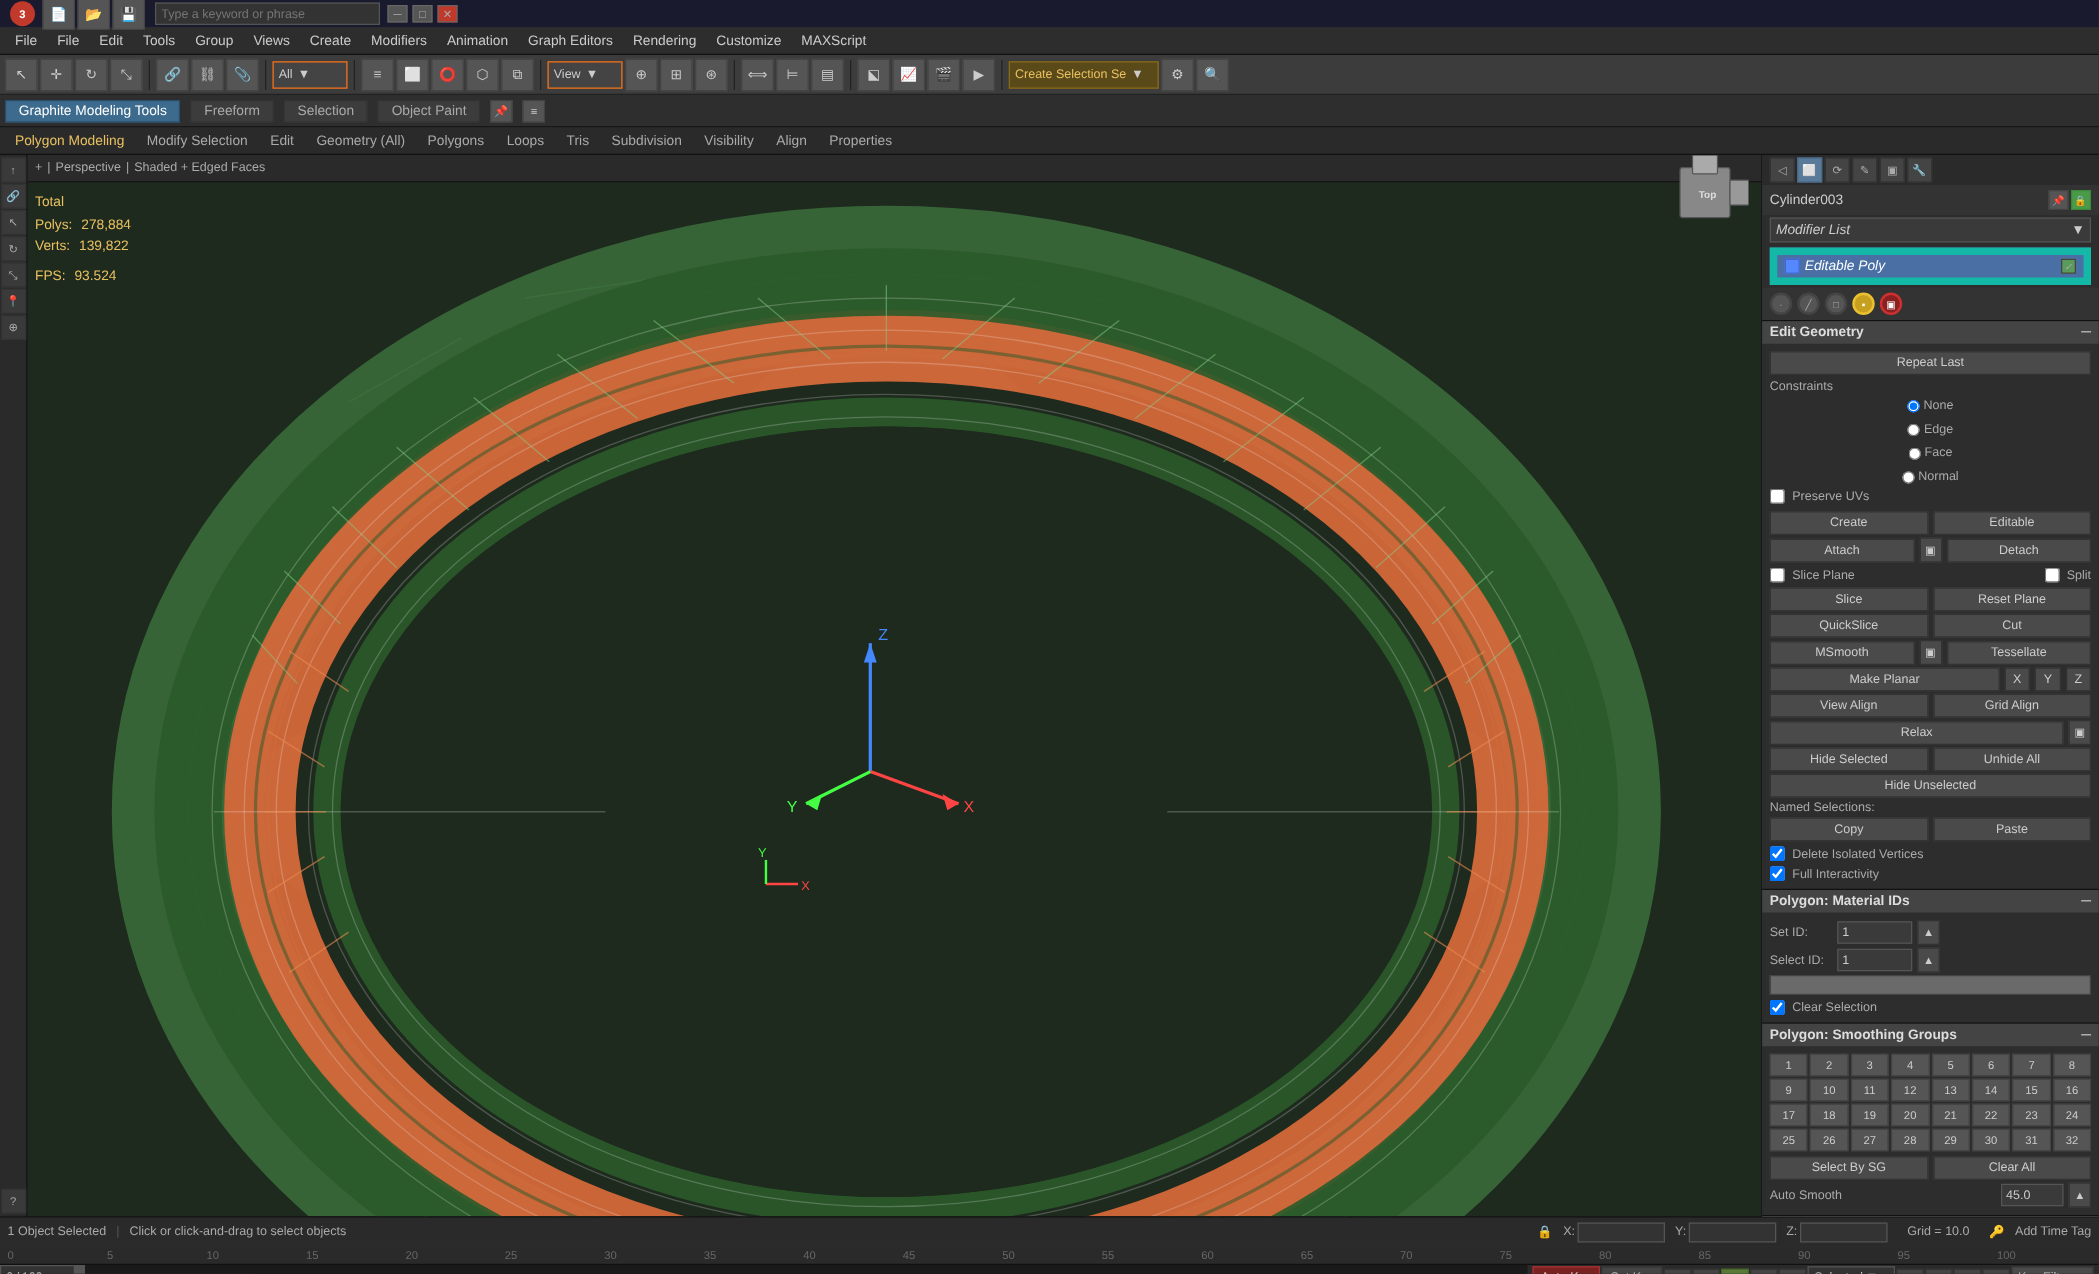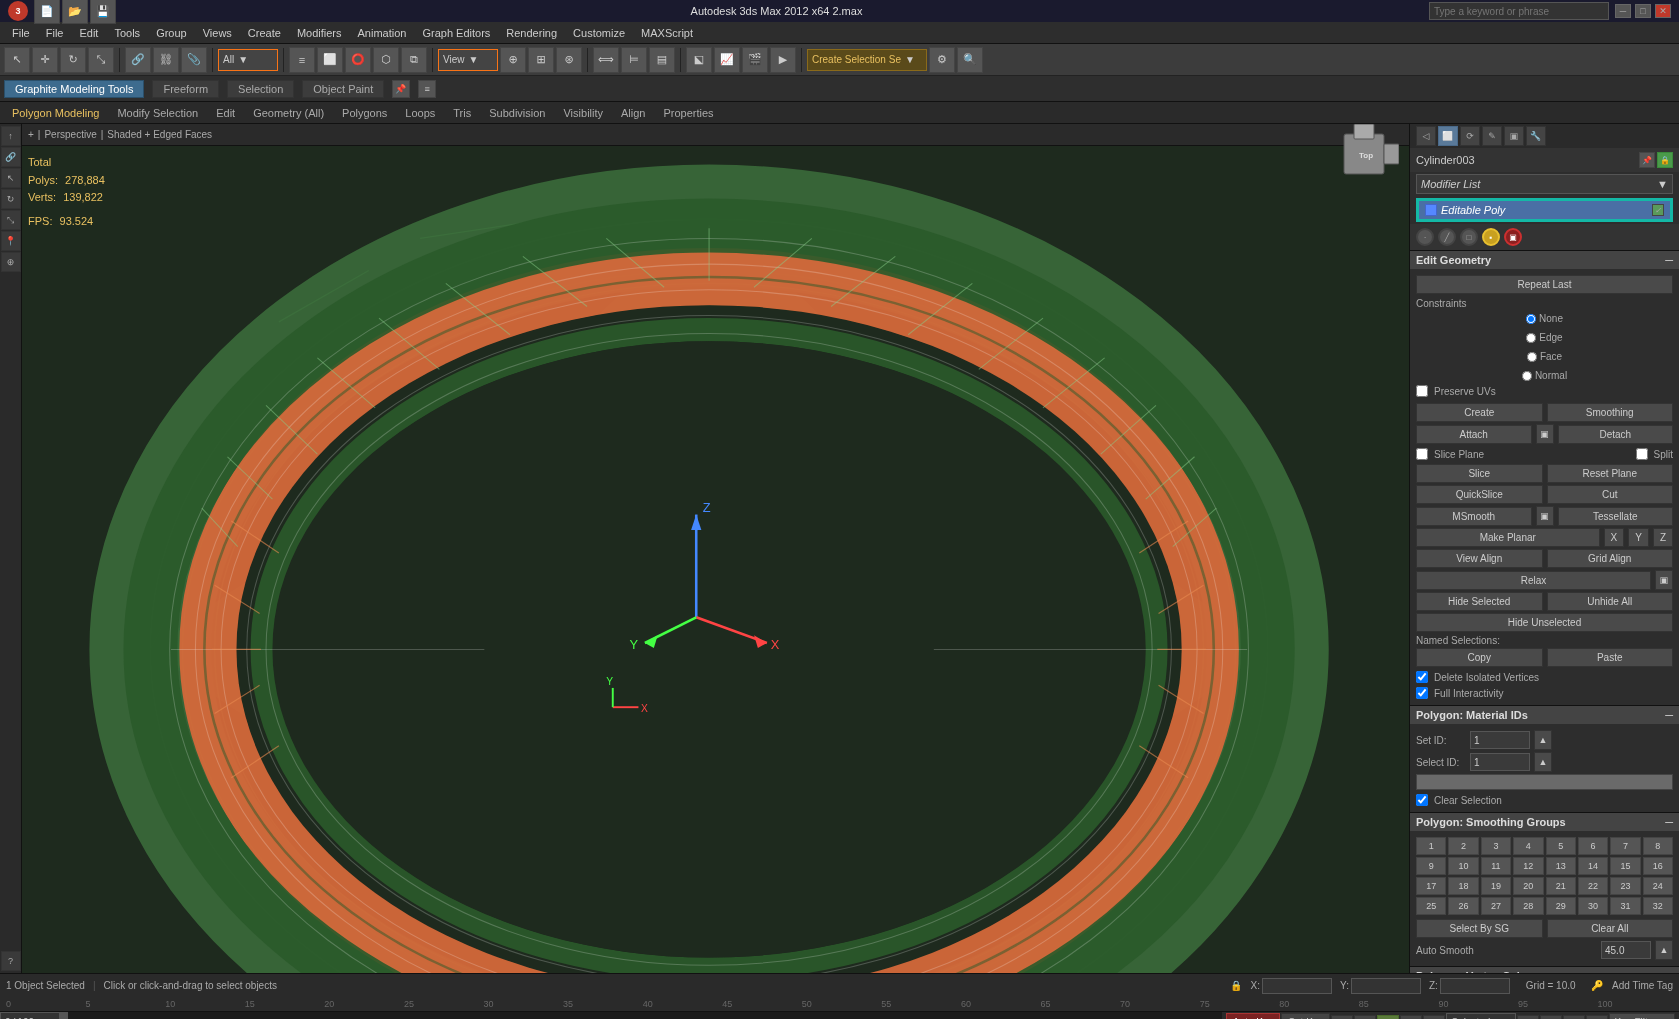--- a/index.html
+++ b/index.html
@@ -56,21 +56,21 @@
 
     
     #obj-header { background: #333; padding: 4px 6px; display: flex; align-items: center; gap: 4px; }
     #obj-header .obj-name { color: #ccc; font-size: 11px; flex: 1; }
     #obj-header .obj-icons { display: flex; gap: 2px; }
     .small-icon { width: 16px; height: 16px; background: #555; border: 1px solid #444; display: flex; align-items: center; justify-content: center; color: #aaa; font-size: 8px; cursor: pointer; }
 
     
     #modifier-list { padding: 2px 6px; font-style: italic; }
     .modifier-dropdown { background: #3a3a3a; border: 1px solid #555; padding: 3px 4px; display: flex; align-items: center; justify-content: space-between; margin-bottom: 4px; cursor: pointer; }
-    .modifier-item { background: #4a6fa5; border: 3px solid #14b8a6; padding: 3px 6px; display: flex; align-items: center; gap: 4px; color: #fff; font-size: 11px; }
+    .modifier-item { background: #4a6fa5; border: 6px solid #14b8a6; padding: 3px 6px; display: flex; align-items: center; gap: 4px; color: #fff; font-size: 11px; }
     .modifier-item .color-box { width: 12px; height: 12px; background: #5588ff; border: 1px solid #4466cc; }
 
     
     .panel-icons-row { display: flex; align-items: center; padding: 2px 6px; gap: 2px; background: #2a2a2a; }
     .pi-icon { width: 20px; height: 20px; background: #444; border: 1px solid #333; display: flex; align-items: center; justify-content: center; color: #aaa; font-size: 9px; cursor: pointer; }
     .pi-icon.active { background: #5a7a9a; border-color: #4a6a8a; }
 
     
     .cb-row { display: flex; align-items: center; gap: 6px; padding: 2px 0; }
     .cb-row input[type=checkbox] { width: 12px; height: 12px; }
@@ -128,21 +128,20 @@
 </head>
 <body>
 
 <div id="titlebar">
   <span style="width:20px;height:20px;background:#c0392b;border-radius:50%;display:flex;align-items:center;justify-content:center;color:#fff;font-size:9px;font-weight:bold;margin-right:6px;">3</span>
   <div style="display:flex;gap:2px;margin-right:8px;">
     <div class="tb-btn">📄</div>
     <div class="tb-btn">📂</div>
     <div class="tb-btn">💾</div>
   </div>
-  <span class="title">Autodesk 3ds Max 2012 x64  2.max</span>
   <input type="text" style="background: rgb(51, 51, 51); border: 1px solid rgb(85, 85, 85); color: rgb(204, 204, 204); height: 18px; width: 180px; padding: 0px 4px; font-size: 10px; margin-right: 6px;" placeholder="Type a keyword or phrase">
   <div class="win-btns">
     <div class="win-btn">─</div>
     <div class="win-btn">□</div>
     <div class="win-btn close">✕</div>
   </div>
 </div>
 
 <div id="menubar">
 
@@ -482,21 +481,21 @@
               </label>
           </div>
           <div class="cb-row">
             <input type="checkbox" style="">
             <label>Preserve UVs</label>
           </div>
         </div>
 
         <div class="btn-row">
           <button class="panel-btn">Create</button>
-          <button class="panel-btn">Smoothing</button>
+          <button class="panel-btn">Editable</button>
         </div>
         <div class="btn-row">
           <button class="panel-btn">Attach</button>
           <div class="panel-btn-small">▣</div>
           <button class="panel-btn">Detach</button>
         </div>
 
         <div class="btn-row">
           <div class="cb-row" style="flex:1;">
             <input type="checkbox" style="">

